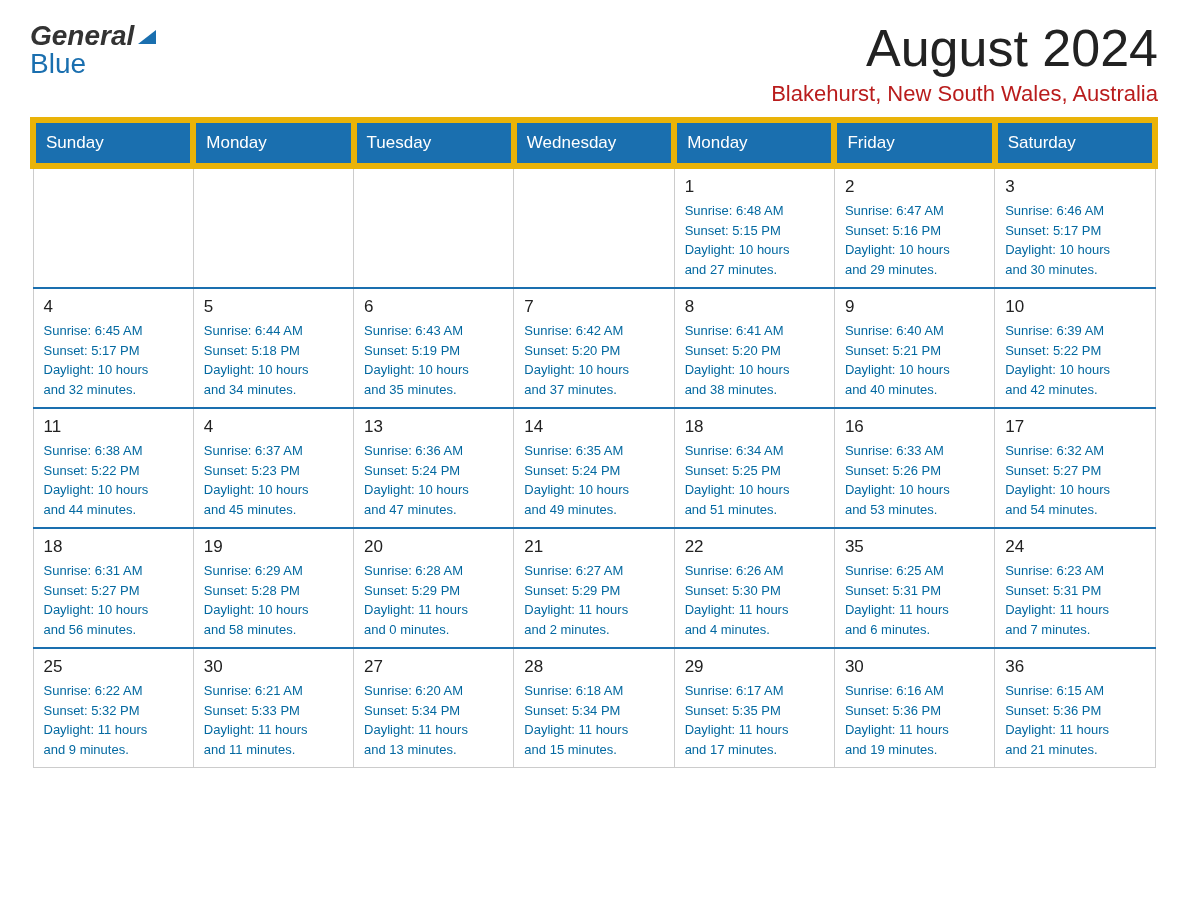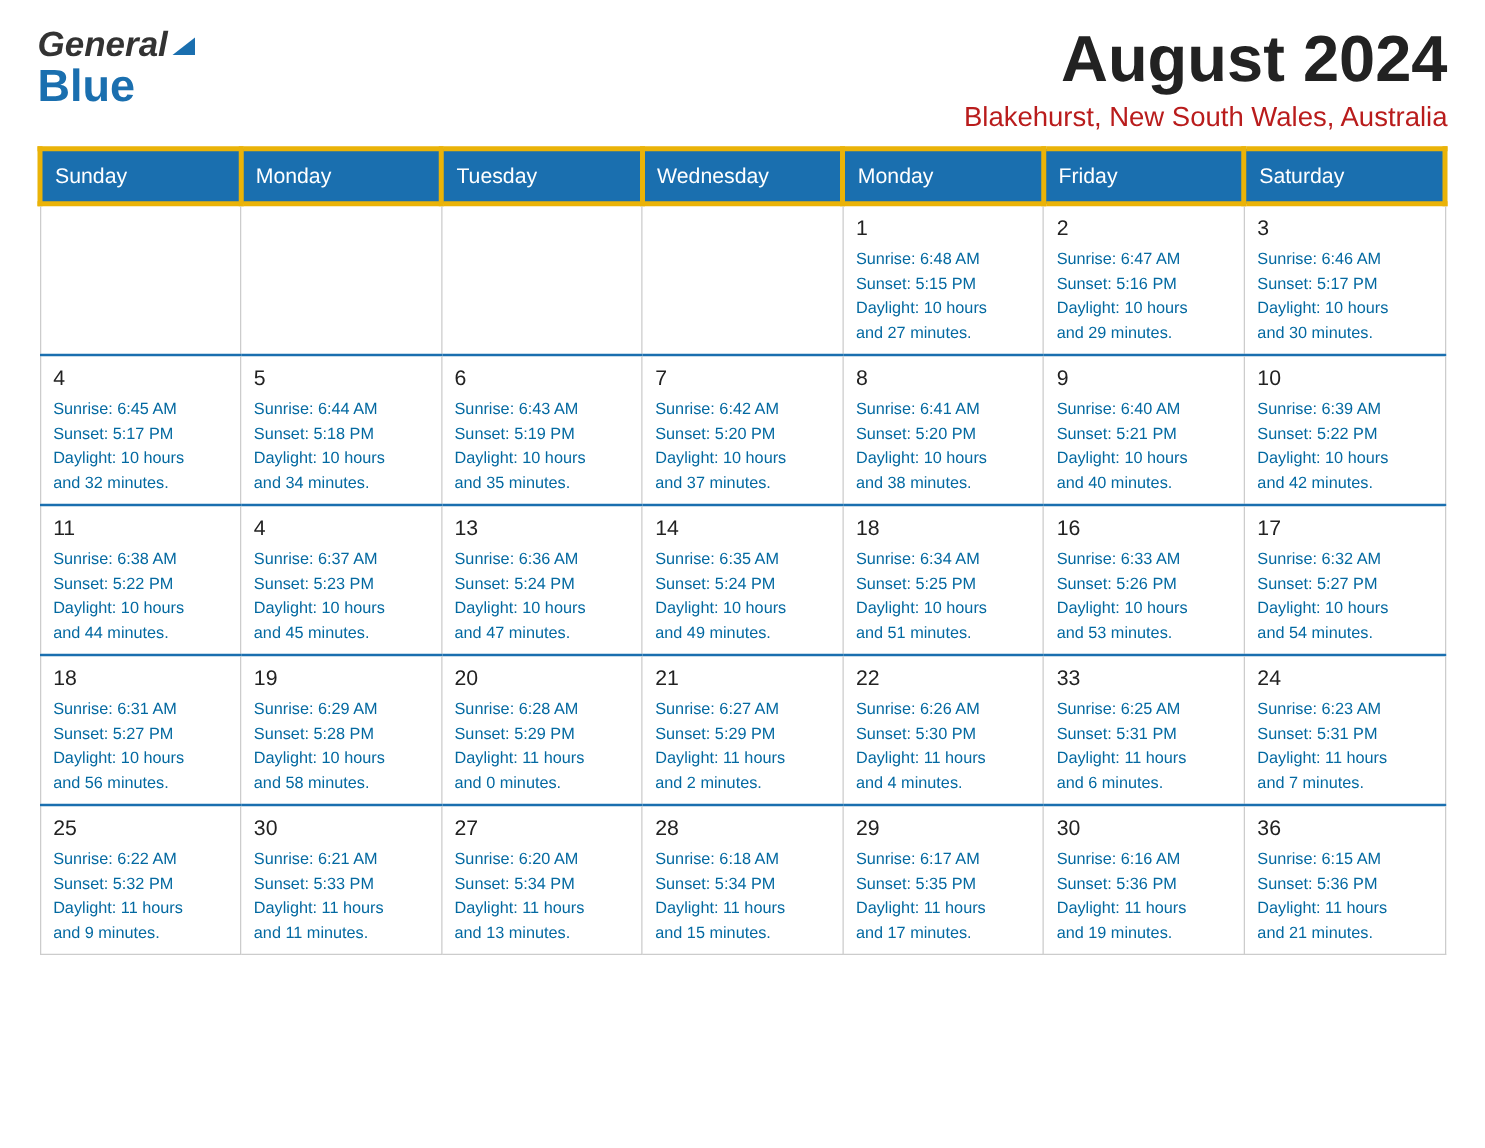--- a/index.html
+++ b/index.html
@@ -14,42 +14,42 @@
       display: flex;
       align-items: flex-start;
       justify-content: space-between;
       margin-bottom: 10px;
     }
     .title-block {
       text-align: right;
     }
     .month-title {
       font-size: 52px;
-      font-weight: bold;
+      font-weight: normal;
       color: #222;
       line-height: 1.1;
     }
     .location-subtitle {
       font-size: 22px;
       color: #b91c1c;
       margin-top: 4px;
     }
     .calendar-table {
       width: 100%;
       border-collapse: collapse;
       margin-top: 10px;
     }
     .calendar-table th {
       background-color: #1a6faf;
       color: #fff;
       font-size: 17px;
       font-weight: normal;
       padding: 10px 10px;
       text-align: left;
-      border: 4px solid #eab308;
+      border: 6px solid #eab308;
     }
     .calendar-table td {
       vertical-align: top;
       padding: 8px 10px;
       border: 1px solid #ccc;
       border-top: 2px solid #1a6faf;
       font-size: 13px;
       color: #222;
       width: calc(100% / 7);
       min-height: 110px;
@@ -74,22 +74,22 @@
     .logo-wrapper {
       display: flex;
       flex-direction: column;
       align-items: flex-start;
     }
     .logo-line1 {
       display: flex;
       align-items: center;
     }
     .logo-line2 {
-      font-size: 36px;
-      font-weight: bold;
+      font-size: 28px;
+      font-weight: normal;
       color: #1a6faf;
       margin-top: -4px;
     }
   </style>
 </head>
 <body>
 
 <div class="header-row">
   <div class="logo-wrapper">
     <div class="logo-line1">
@@ -212,21 +212,21 @@
         </td>
         <td>
           <span class="day-number">21</span>
           <div class="day-info">Sunrise: 6:27 AM<br>Sunset: 5:29 PM<br>Daylight: 11 hours<br>and 2 minutes.</div>
         </td>
         <td>
           <span class="day-number">22</span>
           <div class="day-info">Sunrise: 6:26 AM<br>Sunset: 5:30 PM<br>Daylight: 11 hours<br>and 4 minutes.</div>
         </td>
         <td>
-          <span class="day-number">33</span>
+          <span class="day-number">35</span>
           <div class="day-info">Sunrise: 6:25 AM<br>Sunset: 5:31 PM<br>Daylight: 11 hours<br>and 6 minutes.</div>
         </td>
         <td>
           <span class="day-number">24</span>
           <div class="day-info">Sunrise: 6:23 AM<br>Sunset: 5:31 PM<br>Daylight: 11 hours<br>and 7 minutes.</div>
         </td>
       </tr>
       <tr>
         <td>
           <span class="day-number">25</span>

